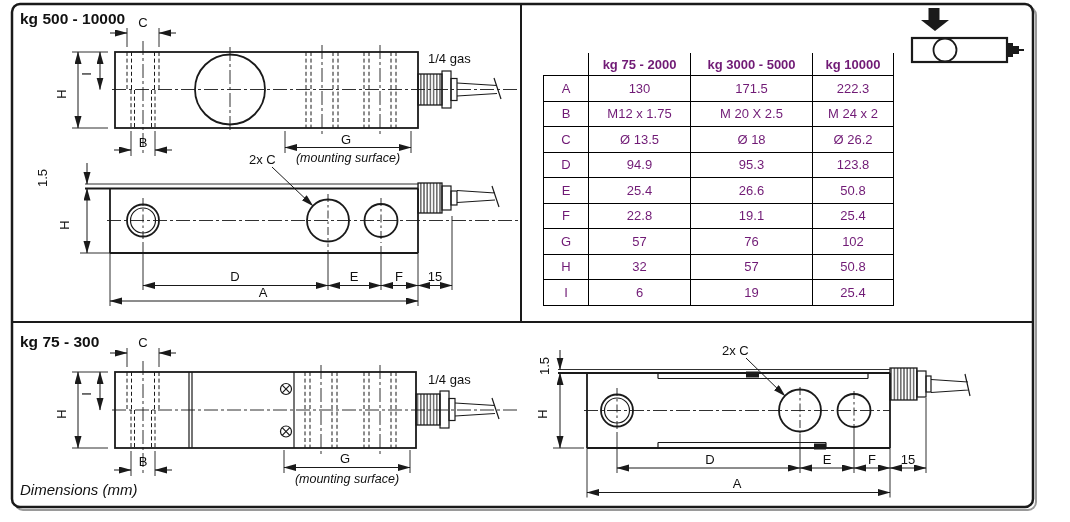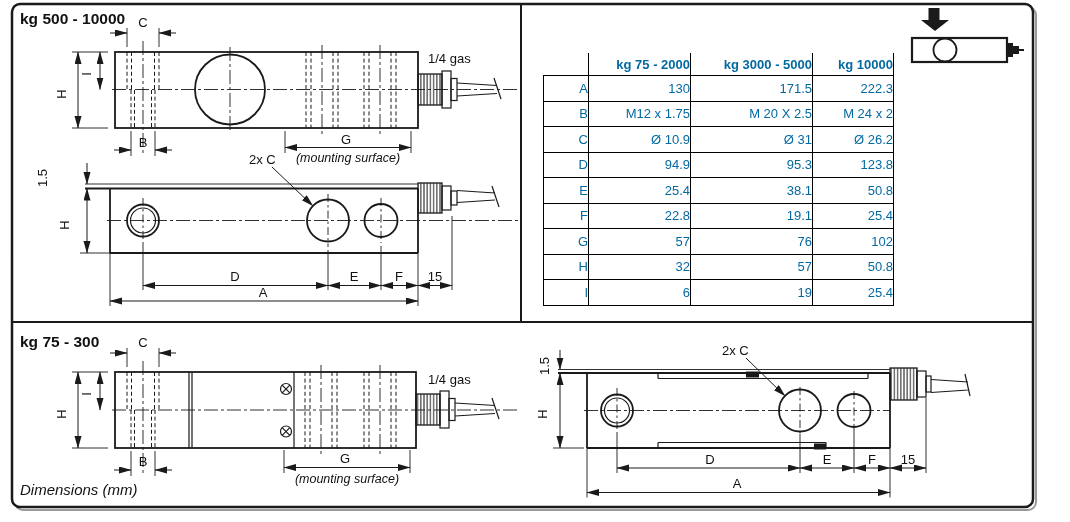--- a/index.html
+++ b/index.html
@@ -1,32 +1,32 @@
 <!DOCTYPE html>
 <html><head>
 <meta charset="utf-8">
 <style>
   html,body{margin:0;padding:0;background:#ffffff;}
   #stage{position:relative;width:1070px;height:522px;background:#ffffff;
-         font-family:"Liberation Sans",sans-serif;color:#0369a1;overflow:hidden;border-radius:9px;}
+         font-family:"Liberation Sans",sans-serif;color:#701a75;overflow:hidden;border-radius:9px;}
   svg text{font-family:"Liberation Sans",sans-serif;fill:#111;}
   .ttl{font-size:15.5px;font-weight:bold;}
   .dimtx{font-size:13px;}
   .ital{font-size:12.5px;font-style:italic;}
   .note{font-size:15px;font-style:italic;}
   .out{stroke:#1a1a1a;stroke-width:1.8;fill:none;}
   .thin{stroke:#1a1a1a;stroke-width:1.2;fill:none;}
   .hid{stroke:#1a1a1a;stroke-width:1;fill:none;stroke-dasharray:4 2.6;}
   .cl{stroke:#1a1a1a;stroke-width:0.9;fill:none;stroke-dasharray:14 3 3 3;}
   .clc{stroke:#1a1a1a;stroke-width:0.9;fill:none;stroke-dasharray:8 3 2.5 3;}
   .dim{stroke:#1a1a1a;stroke-width:1;fill:none;}
   .ext{stroke:#1a1a1a;stroke-width:0.9;fill:none;}
   
   #dim-table{position:absolute;left:543px;top:53px;border-collapse:collapse;table-layout:fixed;}
-  #dim-table th,#dim-table td{border:1.5px solid #000;font-size:13px;text-align:right;
+  #dim-table th,#dim-table td{border:1.5px solid #000;font-size:13px;text-align:center;
       padding:0;background:#fff;}
   #dim-table th{font-weight:bold;height:22px;border-top:none;}
   #dim-table th.corner{border:none;border-bottom:1.5px solid #000;}
   #dim-table td{height:24.5px;font-weight:normal;}
   #dim-table col.c0{width:45px;} #dim-table col.c1{width:102px;}
   #dim-table col.c2{width:122px;} #dim-table col.c3{width:81px;}
 </style>
 </head>
 <body>
 
@@ -260,34 +260,34 @@
     <td>222.3</td>
   </tr>
   <tr>
     <td>B</td>
     <td>M12 x 1.75</td>
     <td>M 20 X 2.5</td>
     <td>M 24 x 2</td>
   </tr>
   <tr>
     <td>C</td>
-    <td>Ø 10.9</td>
-    <td>Ø 31</td>
+    <td>Ø 13.5</td>
+    <td>Ø 18</td>
     <td>Ø 26.2</td>
   </tr>
   <tr>
     <td>D</td>
     <td>94.9</td>
     <td>95.3</td>
     <td>123.8</td>
   </tr>
   <tr>
     <td>E</td>
     <td>25.4</td>
-    <td>38.1</td>
+    <td>26.6</td>
     <td>50.8</td>
   </tr>
   <tr>
     <td>F</td>
     <td>22.8</td>
     <td>19.1</td>
     <td>25.4</td>
   </tr>
   <tr>
     <td>G</td>

